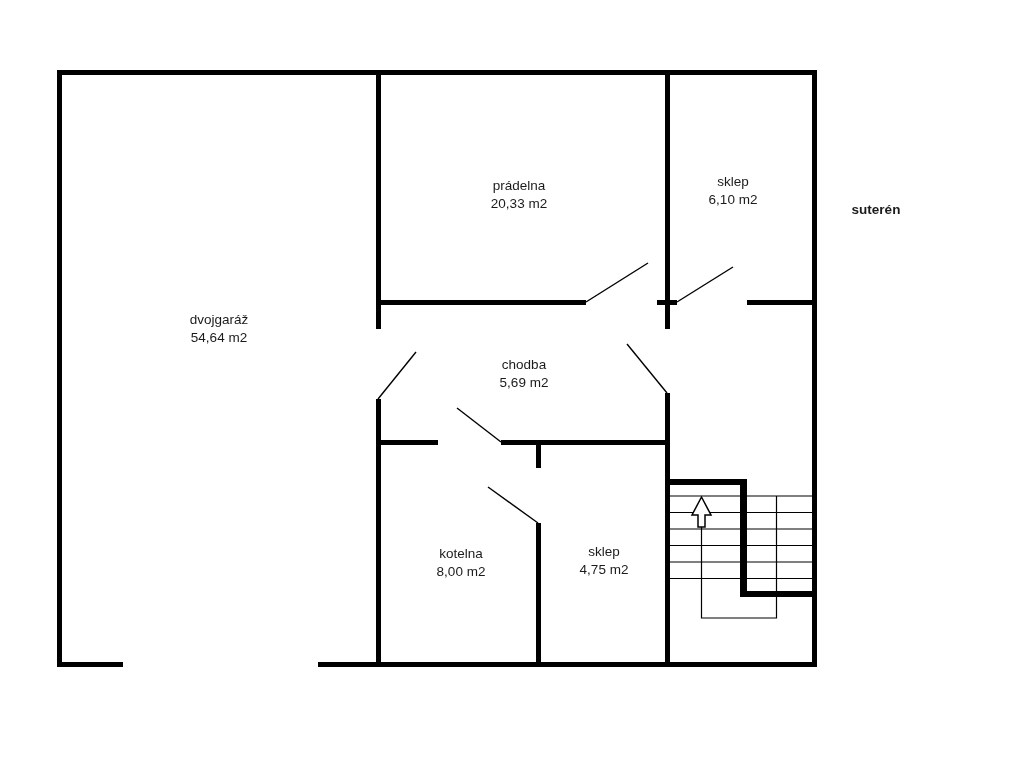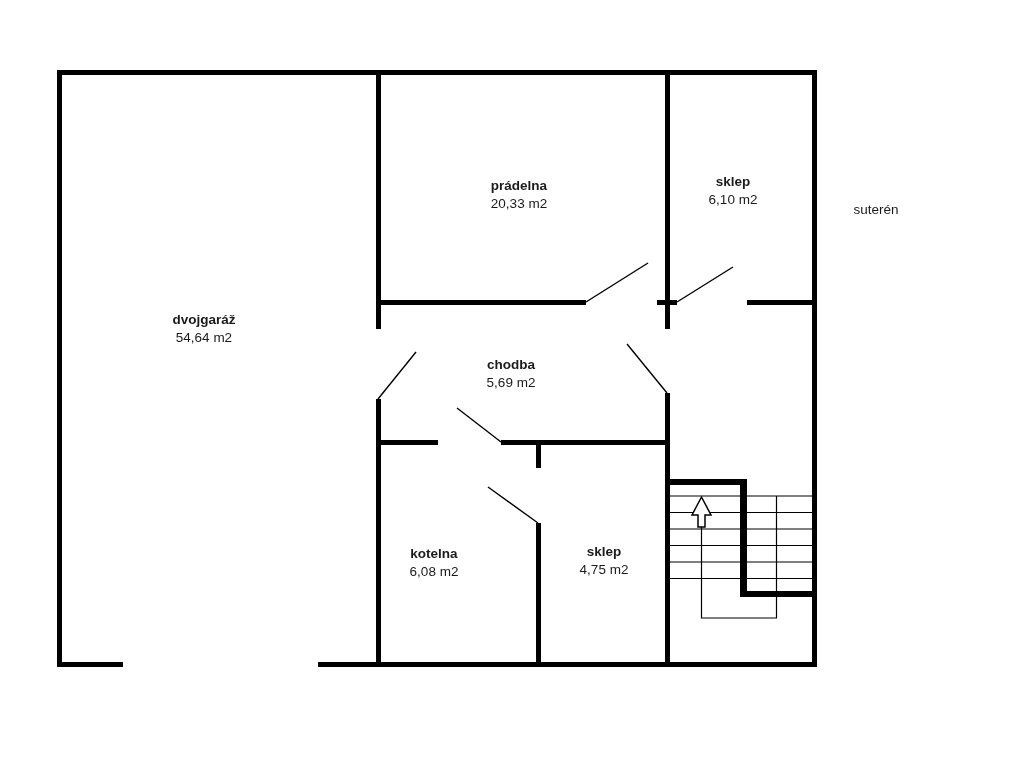--- a/index.html
+++ b/index.html
@@ -13,27 +13,27 @@
   #plan-svg{position:absolute;left:0;top:0;}
   .room-label{
     position:absolute;
     transform:translateX(-50%);
     text-align:center;
     color:#1b1b1b;
     font-size:13.5px;
     line-height:18px;
     white-space:nowrap;
   }
-  .room-name{font-weight:bold;}
+  .room-name{font-weight:normal;}
   .floor-label{
     position:absolute;
     transform:translateX(-50%);
     color:#1b1b1b;
     font-size:13.5px;
-    font-weight:normal;
+    font-weight:bold;
     white-space:nowrap;
   }
 </style>
 </head>
 <body>
 
 <div id="canvas">
 
   <svg id="plan-svg" width="1024" height="768" viewBox="0 0 1024 768">
       <rect x="57" y="70" width="760" height="5" fill="#000000"></rect>
@@ -64,43 +64,43 @@
       <line x1="670" y1="496" x2="812" y2="496" stroke="#000000" stroke-width="1.2"></line>
       <line x1="670" y1="512.5" x2="812" y2="512.5" stroke="#000000" stroke-width="1.2"></line>
       <line x1="670" y1="529" x2="812" y2="529" stroke="#000000" stroke-width="1.2"></line>
       <line x1="670" y1="545.5" x2="812" y2="545.5" stroke="#000000" stroke-width="1.2"></line>
       <line x1="670" y1="562" x2="812" y2="562" stroke="#000000" stroke-width="1.2"></line>
       <line x1="670" y1="578.5" x2="812" y2="578.5" stroke="#000000" stroke-width="1.2"></line>
       <polyline points="701.5,526 701.5,618 776.5,618 776.5,496" fill="none" stroke="#000000" stroke-width="1.2"></polyline>
       <polygon points="701.5,497 711,515 705,515 705,527 698,527 698,515 692,515" fill="#ffffff" stroke="#000000" stroke-width="1.5"></polygon>
     </svg>
 
-  <div class="room-label" style="left:204px;top:311px">
+  <div class="room-label" style="left:219px;top:311px">
     <div class="room-name">dvojgaráž</div>
     <div class="room-area">54,64 m2</div>
   </div>
 
   <div class="room-label" style="left:519px;top:177px">
     <div class="room-name">prádelna</div>
     <div class="room-area">20,33 m2</div>
   </div>
 
   <div class="room-label" style="left:733px;top:173px">
     <div class="room-name">sklep</div>
     <div class="room-area">6,10 m2</div>
   </div>
 
-  <div class="room-label" style="left:511px;top:356px">
+  <div class="room-label" style="left:524px;top:356px">
     <div class="room-name">chodba</div>
     <div class="room-area">5,69 m2</div>
   </div>
 
-  <div class="room-label" style="left:434px;top:545px">
+  <div class="room-label" style="left:461px;top:545px">
     <div class="room-name">kotelna</div>
-    <div class="room-area">6,08 m2</div>
+    <div class="room-area">8,00 m2</div>
   </div>
 
   <div class="room-label" style="left:604px;top:543px">
     <div class="room-name">sklep</div>
     <div class="room-area">4,75 m2</div>
   </div>
 
   <div class="floor-label" style="left:876px;top:202px">suterén</div>
 
 </div>

